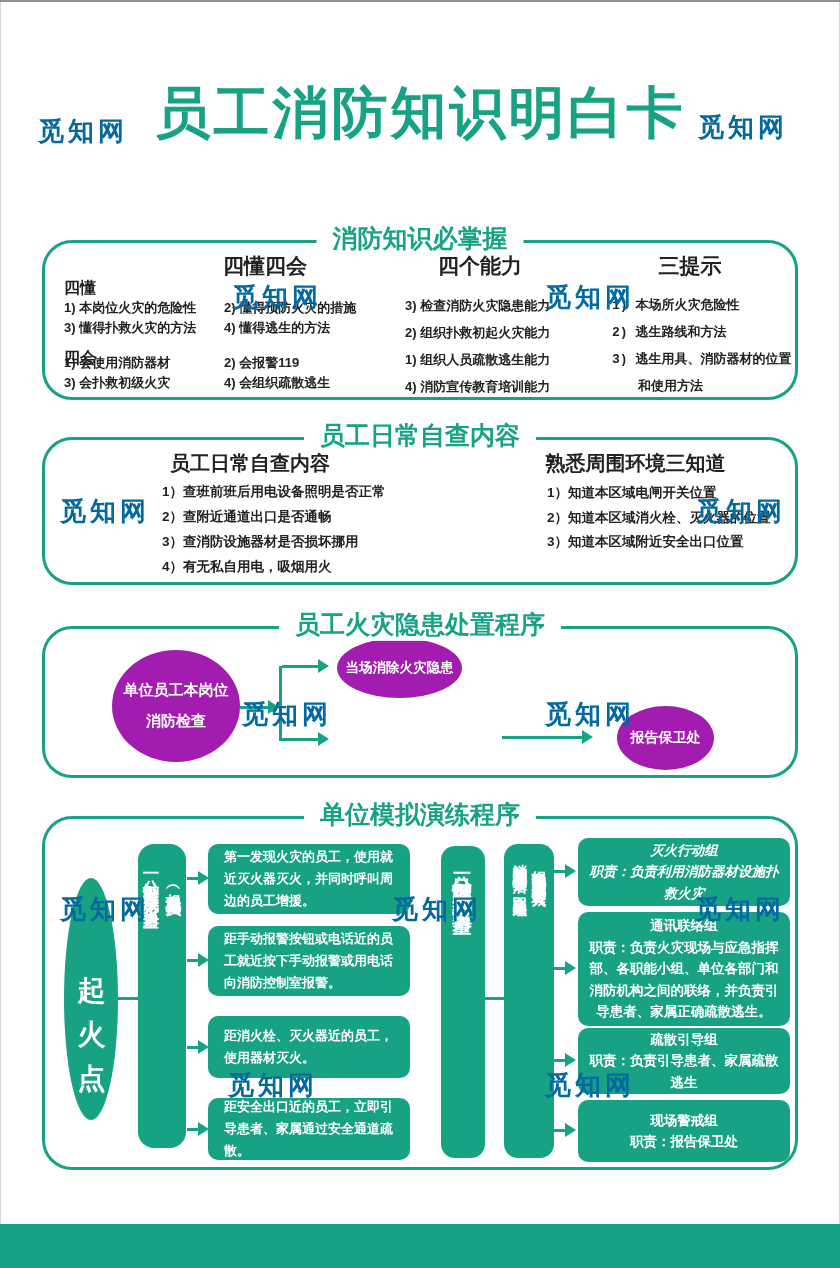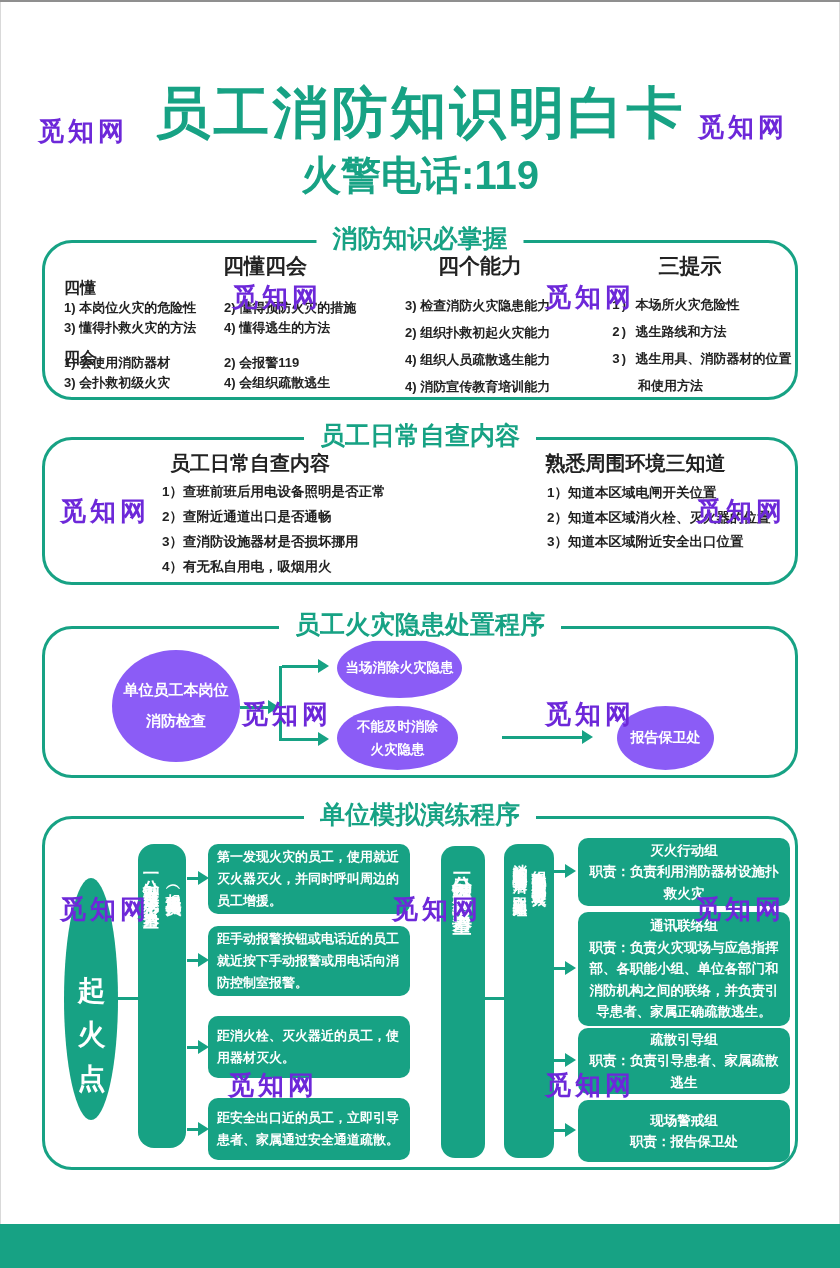--- a/index.html
+++ b/index.html
@@ -12,39 +12,39 @@
   .card{position:absolute;left:42px;width:756px;border:3px solid #17A284;border-radius:30px;box-sizing:border-box;background:transparent;}
   .card-title{position:absolute;left:420px;transform:translate(-50%,-55%);background:#fff;padding:0 16px;font-size:25px;font-weight:800;color:#17A284;white-space:nowrap;z-index:2;}
   
   .colhead{position:absolute;text-align:center;font-size:21px;font-weight:800;color:#222;}
   .sublabel{position:absolute;font-size:16px;font-weight:800;color:#222;}
   .items{position:absolute;font-size:13px;font-weight:700;color:#222;}
   .items div{white-space:nowrap;}
   .grid2{position:absolute;display:grid;grid-template-columns:160px 180px;row-gap:2px;font-size:13px;font-weight:700;color:#222;}
   .grid2 div{white-space:nowrap;}
   
-  .ellipse{position:absolute;background:#8b5cf6;border-radius:50%;color:#fff;font-weight:700;display:flex;flex-direction:column;align-items:center;justify-content:center;text-align:center;}
+  .ellipse{position:absolute;background:#a21caf;border-radius:50%;color:#fff;font-weight:700;display:flex;flex-direction:column;align-items:center;justify-content:center;text-align:center;}
   .hline{position:absolute;height:3px;background:#17A284;}
   .vline{position:absolute;width:3px;background:#17A284;}
   .arr{position:absolute;width:0;height:0;border-left:11px solid #17A284;border-top:7px solid transparent;border-bottom:7px solid transparent;}
   .gbox{position:absolute;background:#17A284;border-radius:10px;color:#fff;font-weight:700;box-sizing:border-box;display:flex;flex-direction:column;justify-content:center;}
-  .gbox.left{padding:5px 9px;font-size:13px;line-height:22px;text-align:left;}
+  .gbox.left{padding:5px 16px;font-size:13px;line-height:22px;text-align:left;}
   .gbox.grp{padding:4px 8px;font-size:13.5px;line-height:21.5px;text-align:center;}
   .gbox .gname{font-weight:800;}
   .vbar{position:absolute;background:#17A284;border-radius:16px;color:#fff;font-weight:700;display:flex;flex-direction:row;justify-content:center;box-sizing:border-box;}
   .vtext{writing-mode:vertical-lr;}
   .start-ell{position:absolute;background:#17A284;border-radius:50%;color:#fff;display:flex;align-items:center;justify-content:center;}
   .start-ell .vtext{font-size:28px;font-weight:800;letter-spacing:44px;padding-top:40px;}
   .bar1col1{font-size:16.5px;letter-spacing:3px;padding-top:20px;}
   .bar1col2{font-size:15.5px;letter-spacing:1px;padding-top:36px;}
   .bar2text{font-size:20px;font-weight:800;letter-spacing:4px;padding-top:10px;}
   .bar3col1{font-size:14.5px;letter-spacing:1.5px;padding-top:8px;}
   .bar3col2{font-size:14.5px;letter-spacing:1.5px;padding-top:14px;}
   
-  .wm{position:absolute;font-size:26px;font-weight:800;color:#6d28d9;letter-spacing:4px;pointer-events:none;z-index:5;white-space:nowrap;}
+  .wm{position:absolute;font-size:26px;font-weight:800;color:#0369a1;letter-spacing:4px;pointer-events:none;z-index:5;white-space:nowrap;}
   .footerbar{position:absolute;left:0;top:1222px;width:840px;height:46px;background:#17A284;}
   .indent{padding-left:26px;}
 </style>
 </head>
 <body>
 
 <div class="poster">
 
   <span class="wm" style="left:38px;top:112px;">觅知网</span>
   <span class="wm" style="left:698px;top:108px;">觅知网</span>
@@ -54,21 +54,20 @@
   <span class="wm" style="left:696px;top:492px;">觅知网</span>
   <span class="wm" style="left:242px;top:695px;">觅知网</span>
   <span class="wm" style="left:545px;top:695px;">觅知网</span>
   <span class="wm" style="left:60px;top:890px;">觅知网</span>
   <span class="wm" style="left:392px;top:890px;">觅知网</span>
   <span class="wm" style="left:695px;top:890px;">觅知网</span>
   <span class="wm" style="left:228px;top:1066px;">觅知网</span>
   <span class="wm" style="left:545px;top:1066px;">觅知网</span>
 
   <h1 class="title">员工消防知识明白卡</h1>
-  <h2 class="subtitle">火警电话:119</h2>
 
   <div class="card" style="top:238px;height:160px;"></div>
   <div class="card-title" style="top:238px;">消防知识必掌握</div>
 
   <div class="colhead" style="left:150px;top:250px;width:230px;">四懂四会</div>
   <div class="sublabel" style="left:64px;top:276px;">四懂</div>
   <div class="grid2" style="left:64px;top:297px;">
     <div>1) 本岗位火灾的危险性</div>
     <div>2) 懂得预防火灾的措施</div>
     <div>3) 懂得扑救火灾的方法</div>
@@ -79,21 +78,21 @@
     <div>1) 会使用消防器材</div>
     <div>2) 会报警119</div>
     <div>3) 会扑救初级火灾</div>
     <div>4) 会组织疏散逃生</div>
   </div>
 
   <div class="colhead" style="left:400px;top:250px;width:160px;">四个能力</div>
   <div class="items" style="left:405px;top:290px;line-height:27px;">
     <div>3) 检查消防火灾隐患能力</div>
     <div>2) 组织扑救初起火灾能力</div>
-    <div>4) 组织人员疏散逃生能力</div>
+    <div>1) 组织人员疏散逃生能力</div>
     <div>4) 消防宣传教育培训能力</div>
   </div>
 
   <div class="colhead" style="left:625px;top:250px;width:130px;">三提示</div>
   <div class="items" style="left:612px;top:290px;line-height:27px;font-family:Liberation Mono, monospace;">
     <div>1) 本场所火灾危险性</div>
     <div>2) 逃生路线和方法</div>
     <div>3) 逃生用具、消防器材的位置</div>
     <div class="indent">和使用方法</div>
   </div>
@@ -126,24 +125,20 @@
   <div class="hline" style="left:240px;top:704px;width:30px;"></div>
   <div class="arr" style="left:268px;top:698px;"></div>
   <div class="vline" style="left:279px;top:664px;height:75px;"></div>
   <div class="hline" style="left:282px;top:663px;width:36px;"></div>
   <div class="arr" style="left:318px;top:657px;"></div>
   <div class="hline" style="left:282px;top:736px;width:36px;"></div>
   <div class="arr" style="left:318px;top:730px;"></div>
 
   <div class="ellipse" style="left:337px;top:636px;width:125px;height:60px;font-size:13.5px;">
     <div>当场消除火灾隐患</div>
-  </div>
-  <div class="ellipse" style="left:337px;top:704px;width:121px;height:64px;font-size:13.5px;gap:5px;">
-    <div>不能及时消除</div>
-    <div>火灾隐患</div>
   </div>
   <div class="hline" style="left:502px;top:734px;width:80px;"></div>
   <div class="arr" style="left:582px;top:728px;"></div>
   <div class="ellipse" style="left:617px;top:704px;width:97px;height:64px;font-size:14px;">
     <div>报告保卫处</div>
   </div>
 
   <div class="card" style="top:814px;height:354px;"></div>
   <div class="card-title" style="top:814px;">单位模拟演练程序</div>
 
@@ -190,21 +185,21 @@
 
   <div class="hline" style="left:554px;top:868px;width:12px;"></div>
   <div class="arr" style="left:565px;top:862px;"></div>
   <div class="hline" style="left:554px;top:965px;width:12px;"></div>
   <div class="arr" style="left:565px;top:959px;"></div>
   <div class="hline" style="left:554px;top:1057px;width:12px;"></div>
   <div class="arr" style="left:565px;top:1051px;"></div>
   <div class="hline" style="left:554px;top:1127px;width:12px;"></div>
   <div class="arr" style="left:565px;top:1121px;"></div>
 
-  <div class="gbox grp" style="left:578px;top:836px;width:212px;height:68px;">
+  <div class="gbox grp" style="left:578px;top:836px;width:212px;height:68px;font-style:italic;">
     <div class="gname">灭火行动组</div>
     <div>职责：负责利用消防器材设施扑救火灾</div>
   </div>
   <div class="gbox grp" style="left:578px;top:910px;width:212px;height:114px;">
     <div class="gname">通讯联络组</div>
     <div>职责：负责火灾现场与应急指挥部、各职能小组、单位各部门和消防机构之间的联络，并负责引导患者、家属正确疏散逃生。</div>
   </div>
   <div class="gbox grp" style="left:578px;top:1026px;width:212px;height:66px;">
     <div class="gname">疏散引导组</div>
     <div>职责：负责引导患者、家属疏散逃生</div>

